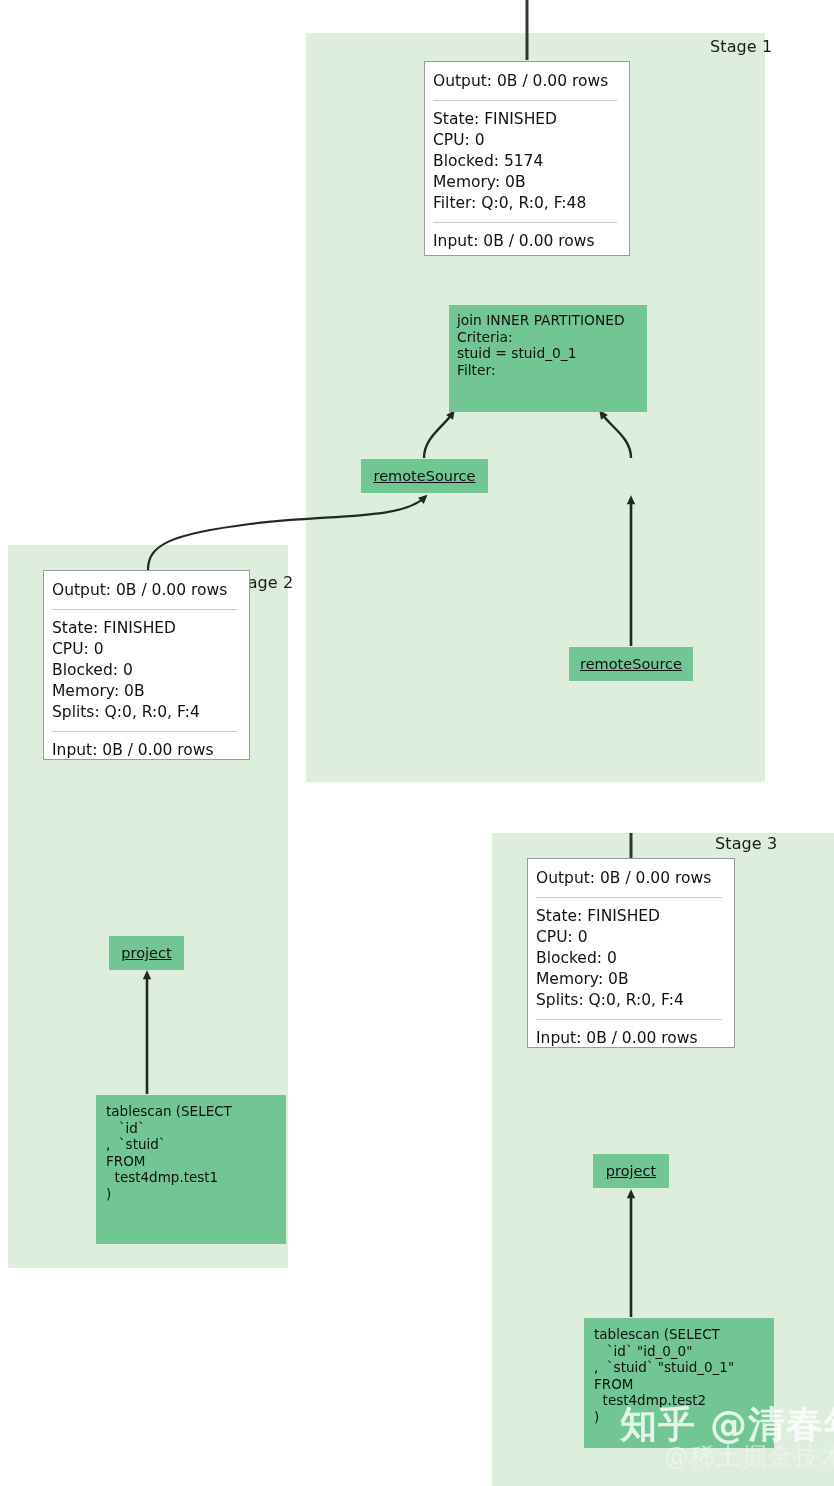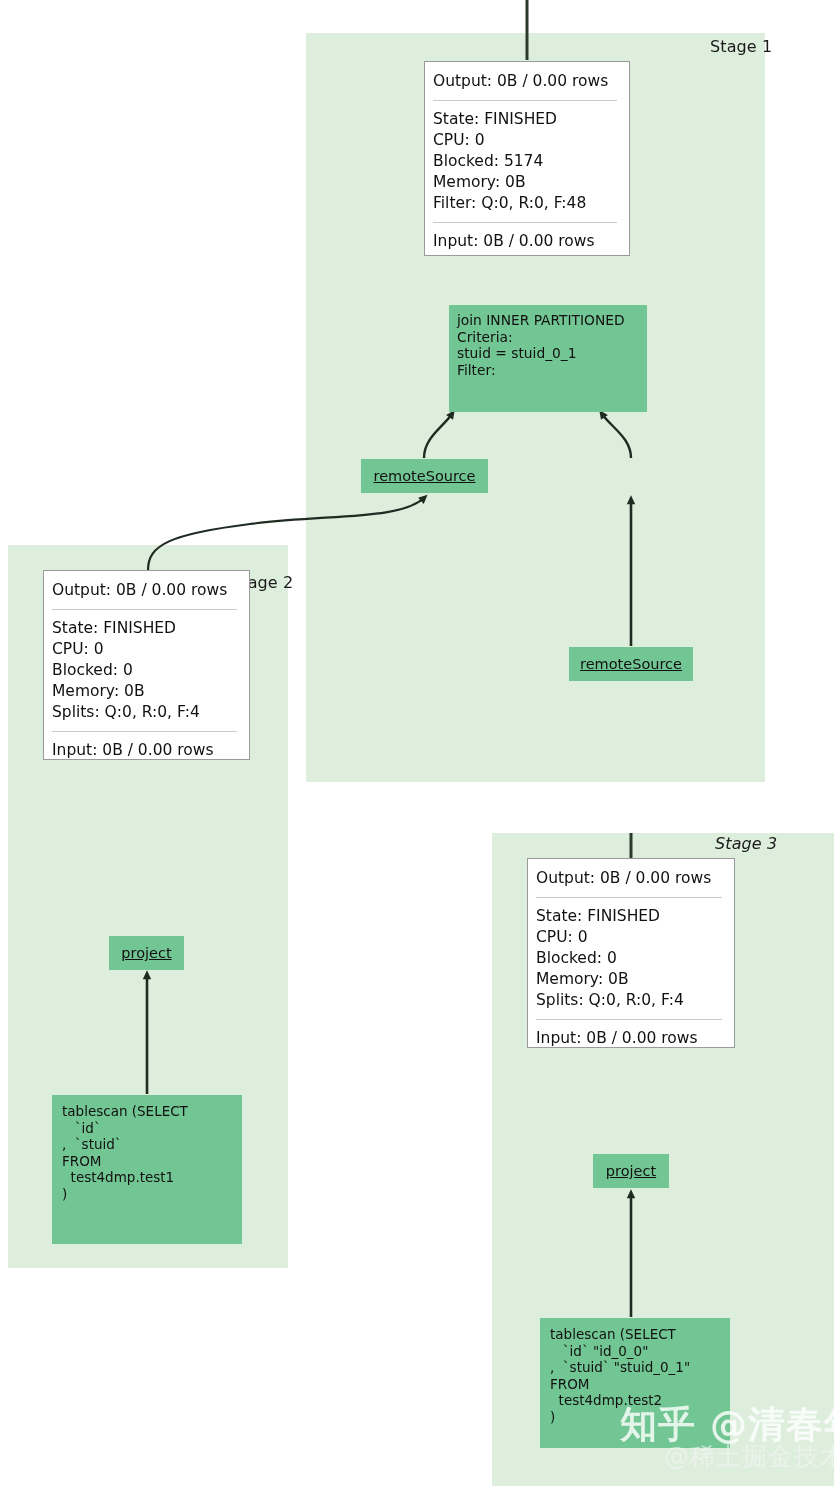--- a/index.html
+++ b/index.html
@@ -29,21 +29,21 @@
   .node{
     position:absolute;background:#72c693;box-sizing:border-box;
     color:#111111;white-space:pre;overflow:hidden;
   }
   .node.small{
     display:flex;align-items:center;justify-content:center;
     font-size:14.5px;
     text-decoration:underline;
   }
   .node.block{
-    font-size:13.5px;line-height:16.5px;padding:8px 10px 2px 10px;
+    font-size:13.5px;line-height:16.5px;padding:8px 10px 2px 10px;margin-left:44px;
   }
   .node.join{font-size:13.8px;line-height:16.5px;padding:7px 0 0 8px;}
 
   
   #edges{position:absolute;left:0;top:0;width:834px;height:1486px;
          pointer-events:none;}
 
   
   .wm{position:absolute;white-space:nowrap;pointer-events:none;
       font-family:"DejaVu Sans","Liberation Sans",sans-serif;}
@@ -128,21 +128,21 @@
 
   <div class="node small" style="left:109px;top:936px;width:75px;height:34px;">project</div>
 
   <div class="node block" style="left:52px;top:1095px;width:190px;height:149px;">tablescan (SELECT
    `id`
 ,  `stuid`
 FROM
   test4dmp.test1
 )</div>
 
-  <div class="stage-label" style="left:715px;top:834px;font-style:italic;">Stage 3</div>
+  <div class="stage-label" style="left:715px;top:834px;">Stage 3</div>
 
   <div class="statbox" style="left:527px;top:858px;width:208px;height:190px;">
     <div class="row">Output: 0B / 0.00 rows</div>
     <div class="hr"></div>
     <div class="row">State: FINISHED</div>
     <div class="row">CPU: 0</div>
     <div class="row">Blocked: 0</div>
     <div class="row">Memory: 0B</div>
     <div class="row">Splits: Q:0, R:0, F:4</div>
     <div class="hr"></div>

